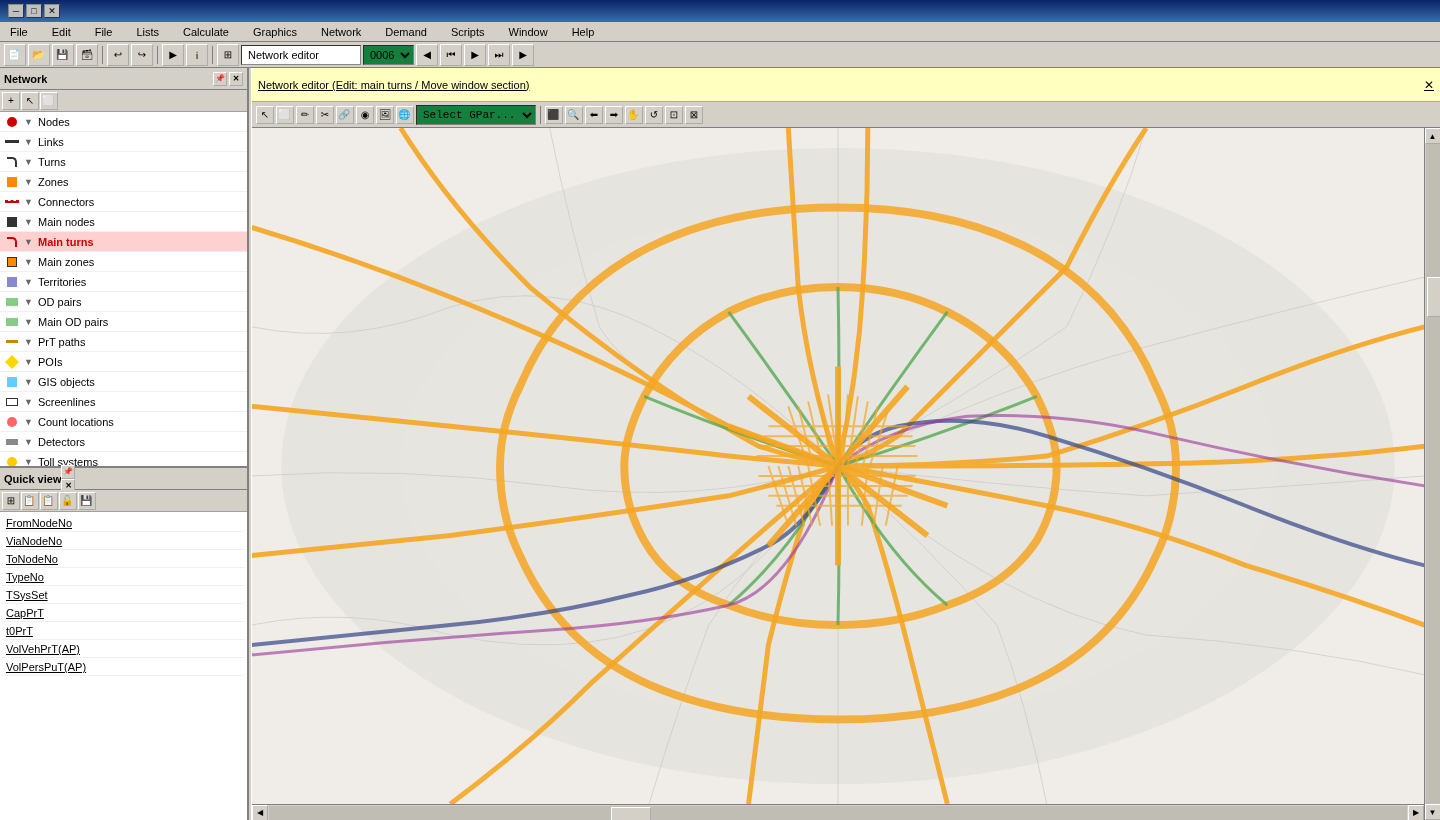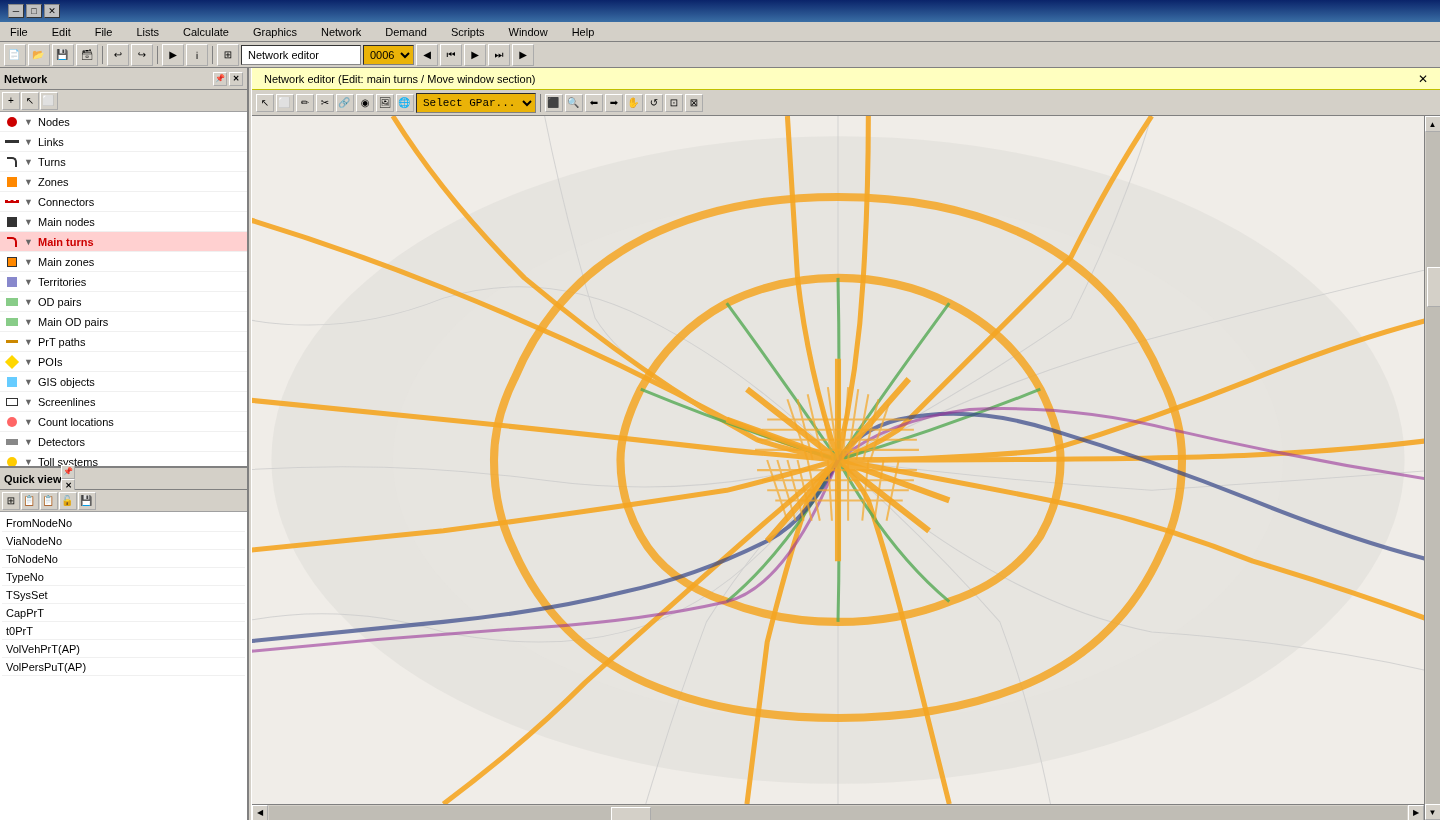--- a/index.html
+++ b/index.html
@@ -58,21 +58,21 @@
       background: #d4d0c8;
       border: 1px outset #fff;
       display: flex; align-items: center; justify-content: center;
       cursor: pointer;
       font-size: 10px;
     }
     .tb-separator { width: 1px; height: 18px; background: #808080; margin: 0 2px; }
     .tb-combo {
       height: 20px;
       font-size: 11px;
-      background: #eab308;
+      background: #15803d;
       border: 1px inset #808080;
       padding: 0 2px;
     }
 
     
     #main-area {
       display: flex;
       height: calc(820px - 22px - 20px - 26px);
     }
 
@@ -160,44 +160,46 @@
       align-items: center;
       padding: 0 2px;
       gap: 1px;
       border-bottom: 1px solid #a0a0a0;
     }
     #quickview-content {
       flex: 1;
       overflow-y: auto;
       background: white;
       padding: 2px;
+      text-decoration: underline;
     }
     .qv-field {
       height: 18px;
       display: flex;
       align-items: center;
       padding: 0 4px;
       font-size: 11px;
       border-bottom: 1px solid #f0f0f0;
     }
 
     
     #map-area {
       flex: 1;
       display: flex;
       flex-direction: column;
     }
     #map-header {
       background: #ffffc0;
-      height: 22px;
-      display: flex;
-      align-items: center;
-      padding: 0 12px;
+      height: 34px;
+      display: flex;
+      align-items: center;
+      padding: 0 6px;
       border-bottom: 1px solid #c0c000;
       font-size: 11px;
+      text-decoration: underline;
     }
     #map-header .close-btn { margin-left: auto; cursor: pointer; font-size: 12px; }
 
     #map-toolbar {
       background: #d4d0c8;
       height: 26px;
       display: flex;
       align-items: center;
       padding: 0 4px;
       gap: 2px;

